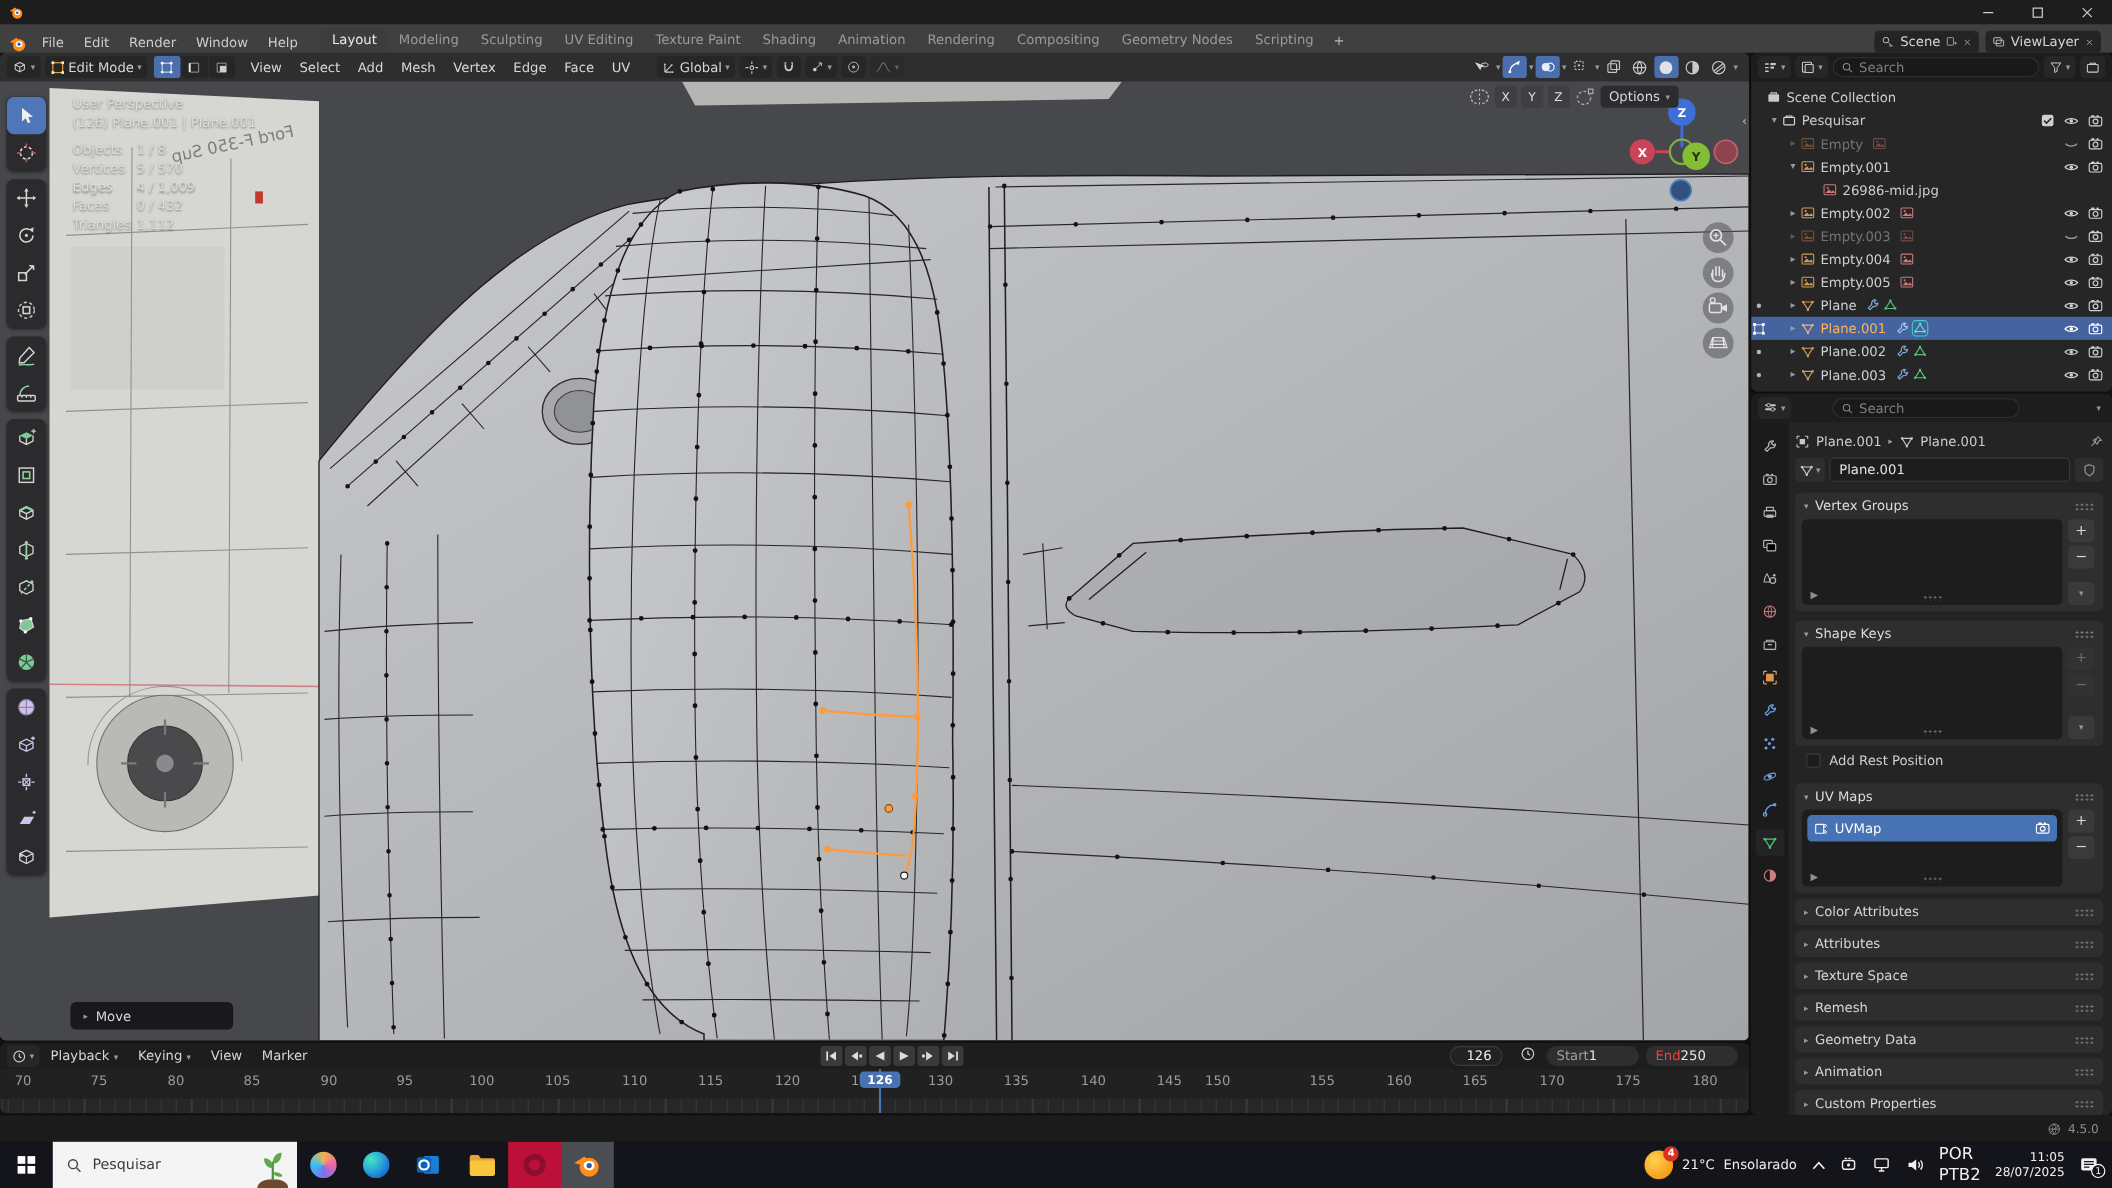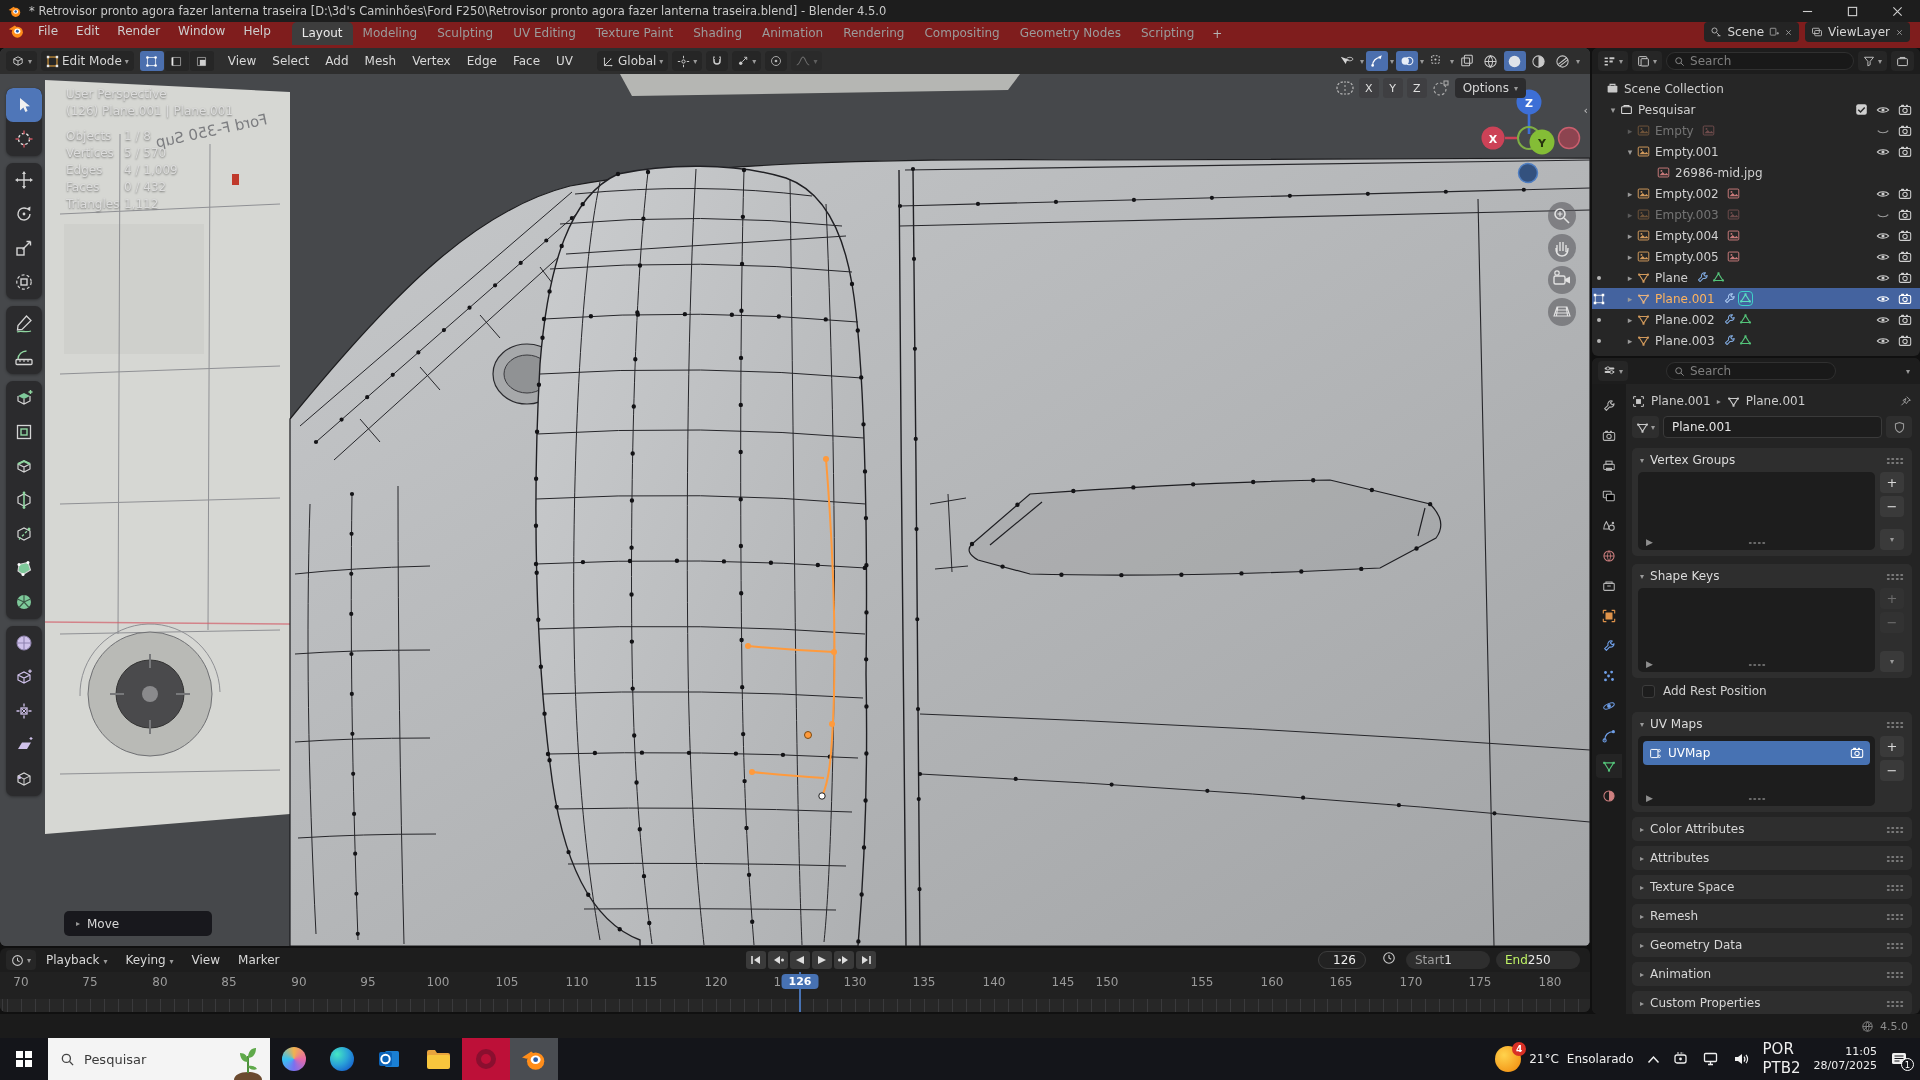--- a/index.html
+++ b/index.html
@@ -5,21 +5,21 @@
 *{box-sizing:border-box;margin:0;padding:0}
 body{width:1920px;height:1080px;background:#101010;font-family:"DejaVu Sans",sans-serif;overflow:hidden;color:#ccc}
 #app{position:relative;width:1920px;height:1080px}
 .icn{display:inline-block;vertical-align:middle}
 svg{display:block}
 
 .titlebar{position:absolute;top:0;left:0;right:0;height:22px;background:#1d1d1d;display:flex;align-items:center;gap:7px;padding-left:8px;font-size:11.5px;color:#c9c9c9}
 .winbtns{position:absolute;right:0;top:0;height:22px;display:flex}
 .winbtn{width:45px;height:22px;display:flex;align-items:center;justify-content:center}
 
-.topbar{position:absolute;top:22px;left:0;right:0;height:26px;background:#7f1d1d;display:flex;align-items:flex-start;font-size:12px;color:#cdcdcd}
+.topbar{position:absolute;top:22px;left:0;right:0;height:26px;background:#404040;display:flex;align-items:flex-end;font-size:12px;color:#cdcdcd}
 .blogo{margin:0 4px 0 8px}
 .menu{padding:2px 9px;border-radius:4px}
 .tabs{display:flex;align-items:center;margin-left:12px}
 .tab{padding:4px 10px 5px;color:#9b9b9b;border-radius:5px 5px 0 0}
 .tab.active{background:#3d3d3d;color:#eaeaea}
 .tab.add{color:#b5b5b5;padding:4px 8px}
 .topright{margin-left:auto;display:flex;align-items:center;gap:6px;padding-right:10px}
 .tr-pill{display:flex;align-items:center;gap:5px;background:#242424;border-radius:4px;height:20px;padding:0 6px;font-size:12px;color:#d5d5d5}
 
 .vp{position:absolute;left:0;top:48px;width:1590px;height:898px;background:#46484b;border-radius:6px;overflow:hidden}
@@ -187,21 +187,20 @@
 
 <div id="app">
 
   <div class="titlebar">
     <svg width="14" height="14" viewBox="0 0 20 20">
         <circle cx="11" cy="12" r="6.5" fill="#ff8d1a"></circle>
         <ellipse cx="11" cy="10.8" rx="3.6" ry="3.1" fill="#fff"></ellipse>
         <circle cx="11" cy="10.8" r="1.7" fill="#2a5ca8"></circle>
         <path d="M1 8.5L8 4l3 2.5-6.5 3Z" fill="#ff8d1a"></path>
       </svg>
-    <span>* Retrovisor pronto agora fazer lanterna traseira [D:\3d's Caminhões\Ford F250\Retrovisor pronto agora fazer lanterna traseira.blend] - Blender 4.5.0</span>
     <div class="winbtns">
       <div class="winbtn">
           <svg width="11" height="11" viewBox="0 0 12 12">
             <path d="M1 6h10" stroke="#cfcfcf" stroke-width="1.2"></path>
           </svg>
         </div>
       <div class="winbtn">
           <svg width="11" height="11" viewBox="0 0 12 12">
             <rect x="1.5" y="1.5" width="9" height="9" fill="none" stroke="#cfcfcf" stroke-width="1.2"></rect>
           </svg>
@@ -1428,21 +1427,21 @@
       <div class="timerb">
           <svg width="14" height="14" style="color:#c9c9c9">
             <use href="#s-clock"></use>
           </svg>
         </div>
       <div class="sepill" style="left:1406px;width:84px">
         <span style="color:#9f9f9f">Start</span>
           <span style="color:#e8e8e8">1</span>
       </div>
       <div class="sepill" style="left:1496px;width:84px">
-        <span style="color:#bef264">End</span>
+        <span style="color:#ef4444">End</span>
           <span style="color:#e8e8e8">250</span>
       </div>
     </div>
     <div class="ruler">
       <span class="fnum" style="left:21px">70</span>
       <span class="fnum" style="left:90px">75</span>
       <span class="fnum" style="left:160px">80</span>
       <span class="fnum" style="left:229px">85</span>
       <span class="fnum" style="left:299px">90</span>
       <span class="fnum" style="left:368px">95</span>

